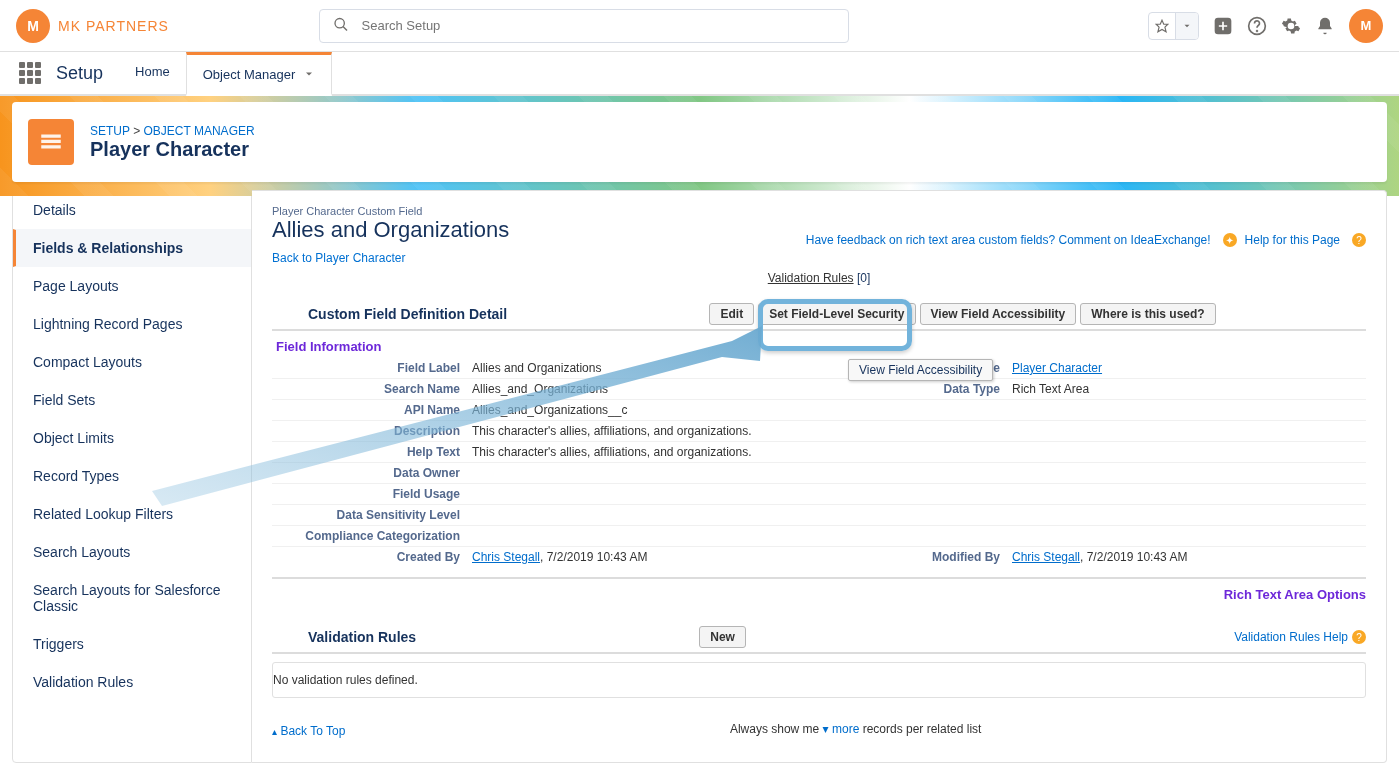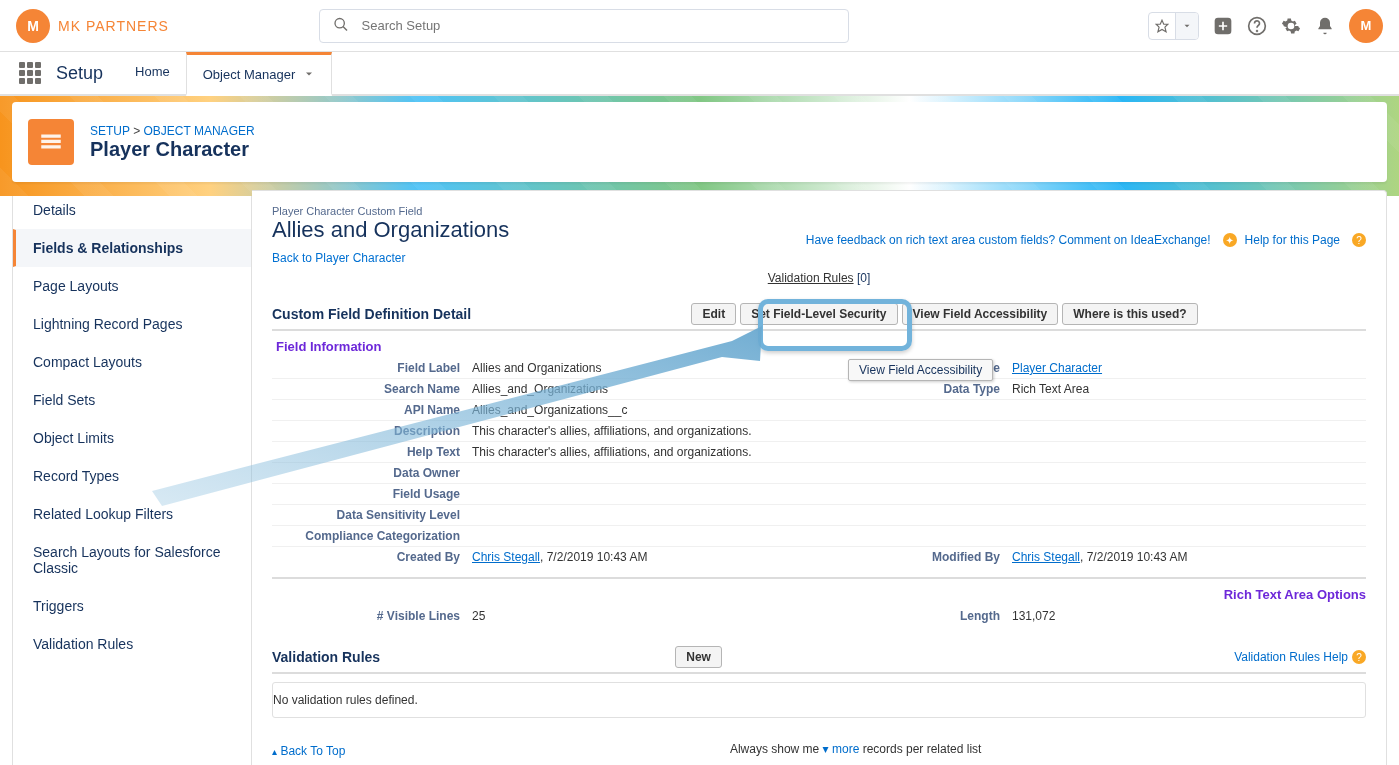--- a/index.html
+++ b/index.html
@@ -53,21 +53,21 @@
 .detail-title { font-size: 22px; font-weight: 400; margin-bottom: 8px; }
 .feedback-row { display:flex; justify-content:space-between; align-items:center; gap:8px; font-size:12px; }
 .feedback-row a { color:#006dcc; text-decoration:none; }
 .back-link { font-size:12px; }
 .back-link a { color:#0070d2; text-decoration:none; }
 .validation-link-row { text-align:center; font-size:12px; margin-top:6px; }
 .validation-link-row a { color:#333; text-decoration:underline; }
 
 
 .section-header { display:flex; align-items:center; margin-top:18px; border-bottom:2px solid #dcdcdc; padding-bottom:4px; }
-.section-title { font-size:14px; font-weight:700; }
+.section-title { font-size:14px; font-weight:700;margin-left:36px; }
 .section-buttons { margin-left:auto; margin-right:auto; transform:translateX(26px); display:flex; gap:4px; }
 .btn { font-size:12px; padding:3px 10px; background:#f4f4f4; border:1px solid #b5b5b5; border-radius:3px; cursor:pointer; font-weight:700; color:#333; }
 .section-help { font-size:12px; margin-left:auto; }
 .section-help a { color:#006dcc; text-decoration:none; }
 .help-icon { display:inline-flex; width:14px; height:14px; border-radius:50%; background:#f9a825; color:#fff; font-size:10px; align-items:center; justify-content:center; margin-left:4px; vertical-align:middle; }
 
 
 .subsection-title { font-size:13px; font-weight:700; color:#6d28d9; padding:8px 0 4px 4px; }
 .field-grid { }
 .field-row { display:flex; border-top:1px solid #f0f0f0; padding:3px 0; font-size:12px; }
@@ -197,20 +197,21 @@
   <div class="sidebar" id="sidebar-container">
       <div class="sidebar-item">Details</div>
       <div class="sidebar-item active">Fields &amp; Relationships</div>
       <div class="sidebar-item">Page Layouts</div>
       <div class="sidebar-item">Lightning Record Pages</div>
       <div class="sidebar-item">Compact Layouts</div>
       <div class="sidebar-item">Field Sets</div>
       <div class="sidebar-item">Object Limits</div>
       <div class="sidebar-item">Record Types</div>
       <div class="sidebar-item">Related Lookup Filters</div>
+      <div class="sidebar-item">Search Layouts</div>
       <div class="sidebar-item">Search Layouts for Salesforce Classic</div>
       <div class="sidebar-item">Triggers</div>
       <div class="sidebar-item">Validation Rules</div>
     </div>
 
   <div class="content">
     <div style="display:flex; justify-content:space-between; align-items:flex-start;">
       <div>
         <div class="detail-eyebrow">Player Character Custom Field</div>
         <div class="detail-title">Allies and Organizations</div>
@@ -295,28 +296,20 @@
         </div>
       <div class="field-row">
         <div class="field-label-l">Created By</div>
         <div class="field-value-l"><span class="link">Chris Stegall</span><span>, 7/2/2019 10:43 AM</span></div>
         <div class="field-label-r">Modified By</div>
         <div class="field-value-r"><span class="link">Chris Stegall</span><span>, 7/2/2019 10:43 AM</span></div>
       </div>
     </div>
 
     <div class="subsection-title" style="border-top:2px solid #dcdcdc; margin-top:10px; padding-top:8px;text-align:right;">Rich Text Area Options</div>
-    <div class="field-grid">
-      <div class="field-row">
-        <div class="field-label-l"># Visible Lines</div>
-        <div class="field-value-l">25</div>
-        <div class="field-label-r">Length</div>
-        <div class="field-value-r">131,072</div>
-      </div>
-    </div>
 
     <div class="section-header" style="margin-top:20px;">
       <span class="section-title">Validation Rules</span>
       <div class="section-buttons">
         <button class="btn">New</button>
       </div>
       <div class="section-help"><a>Validation Rules Help</a><span class="help-icon">?</span></div>
     </div>
     <div class="no-rules">No validation rules defined.</div>
 

